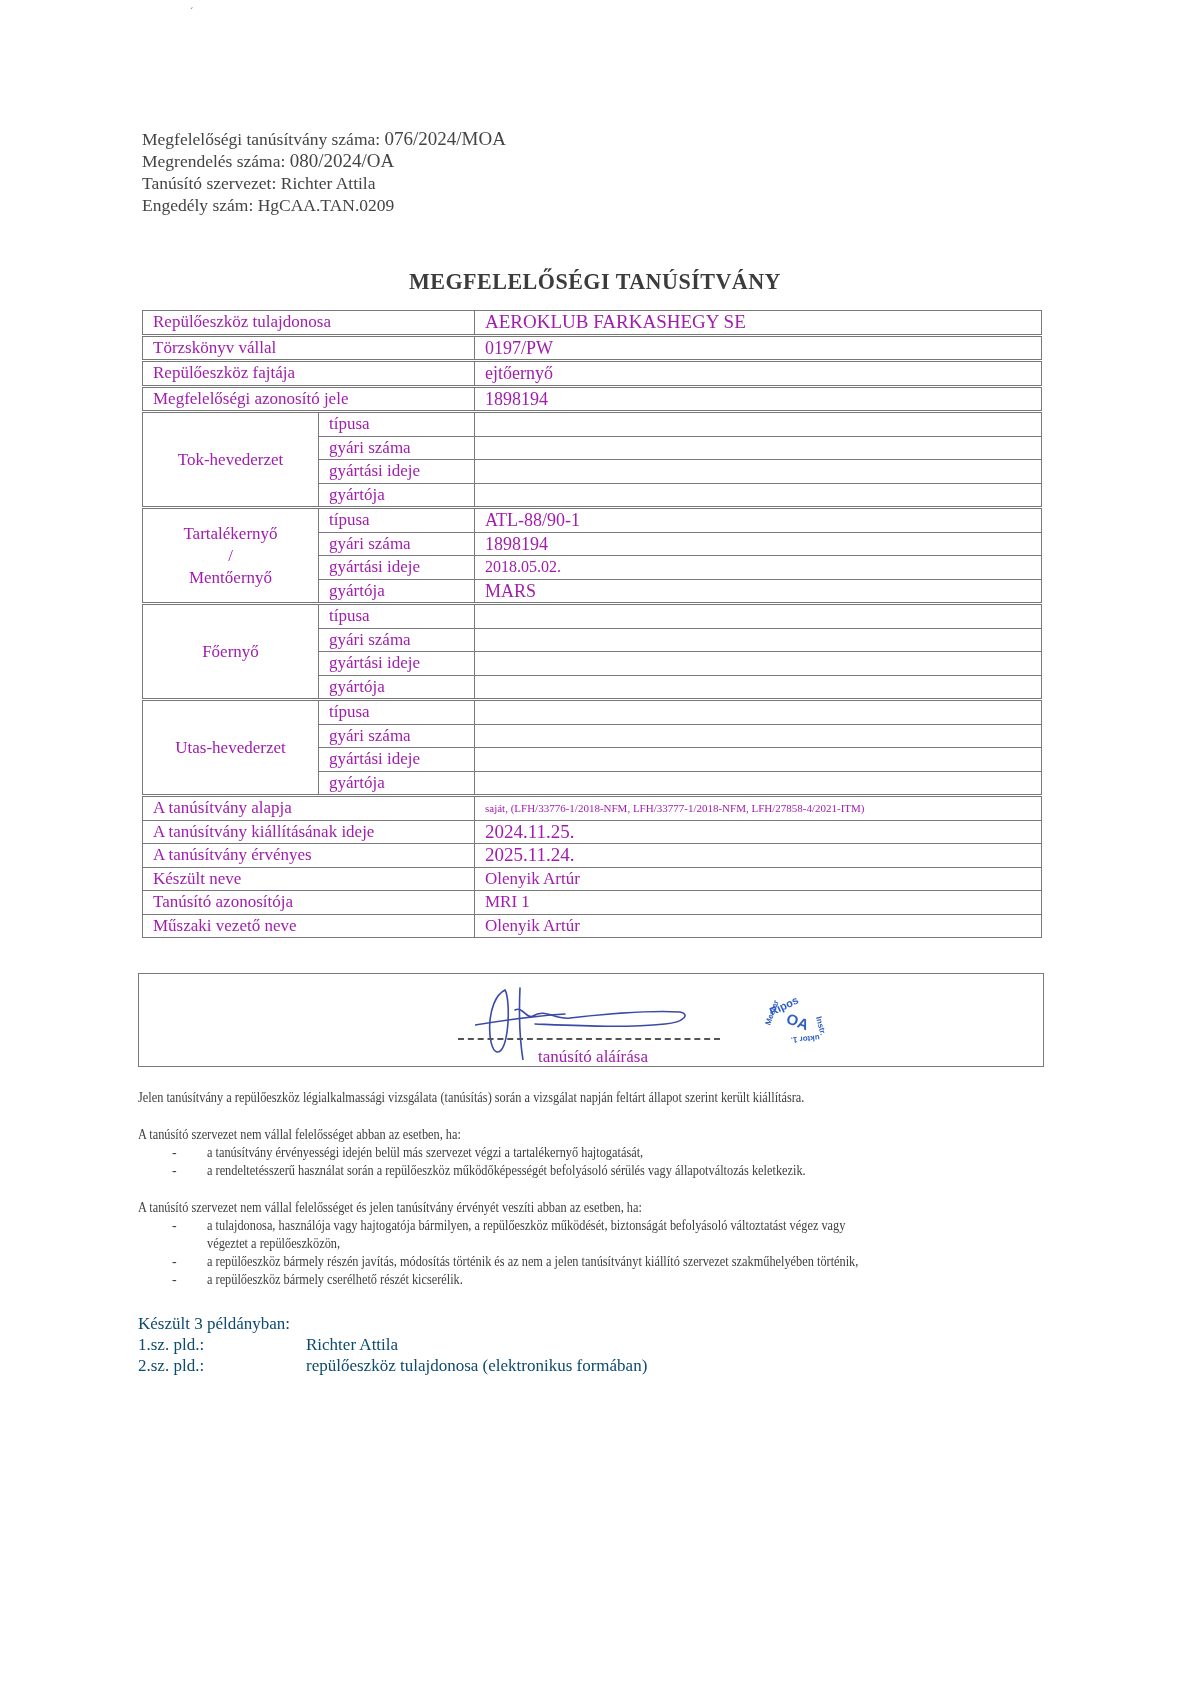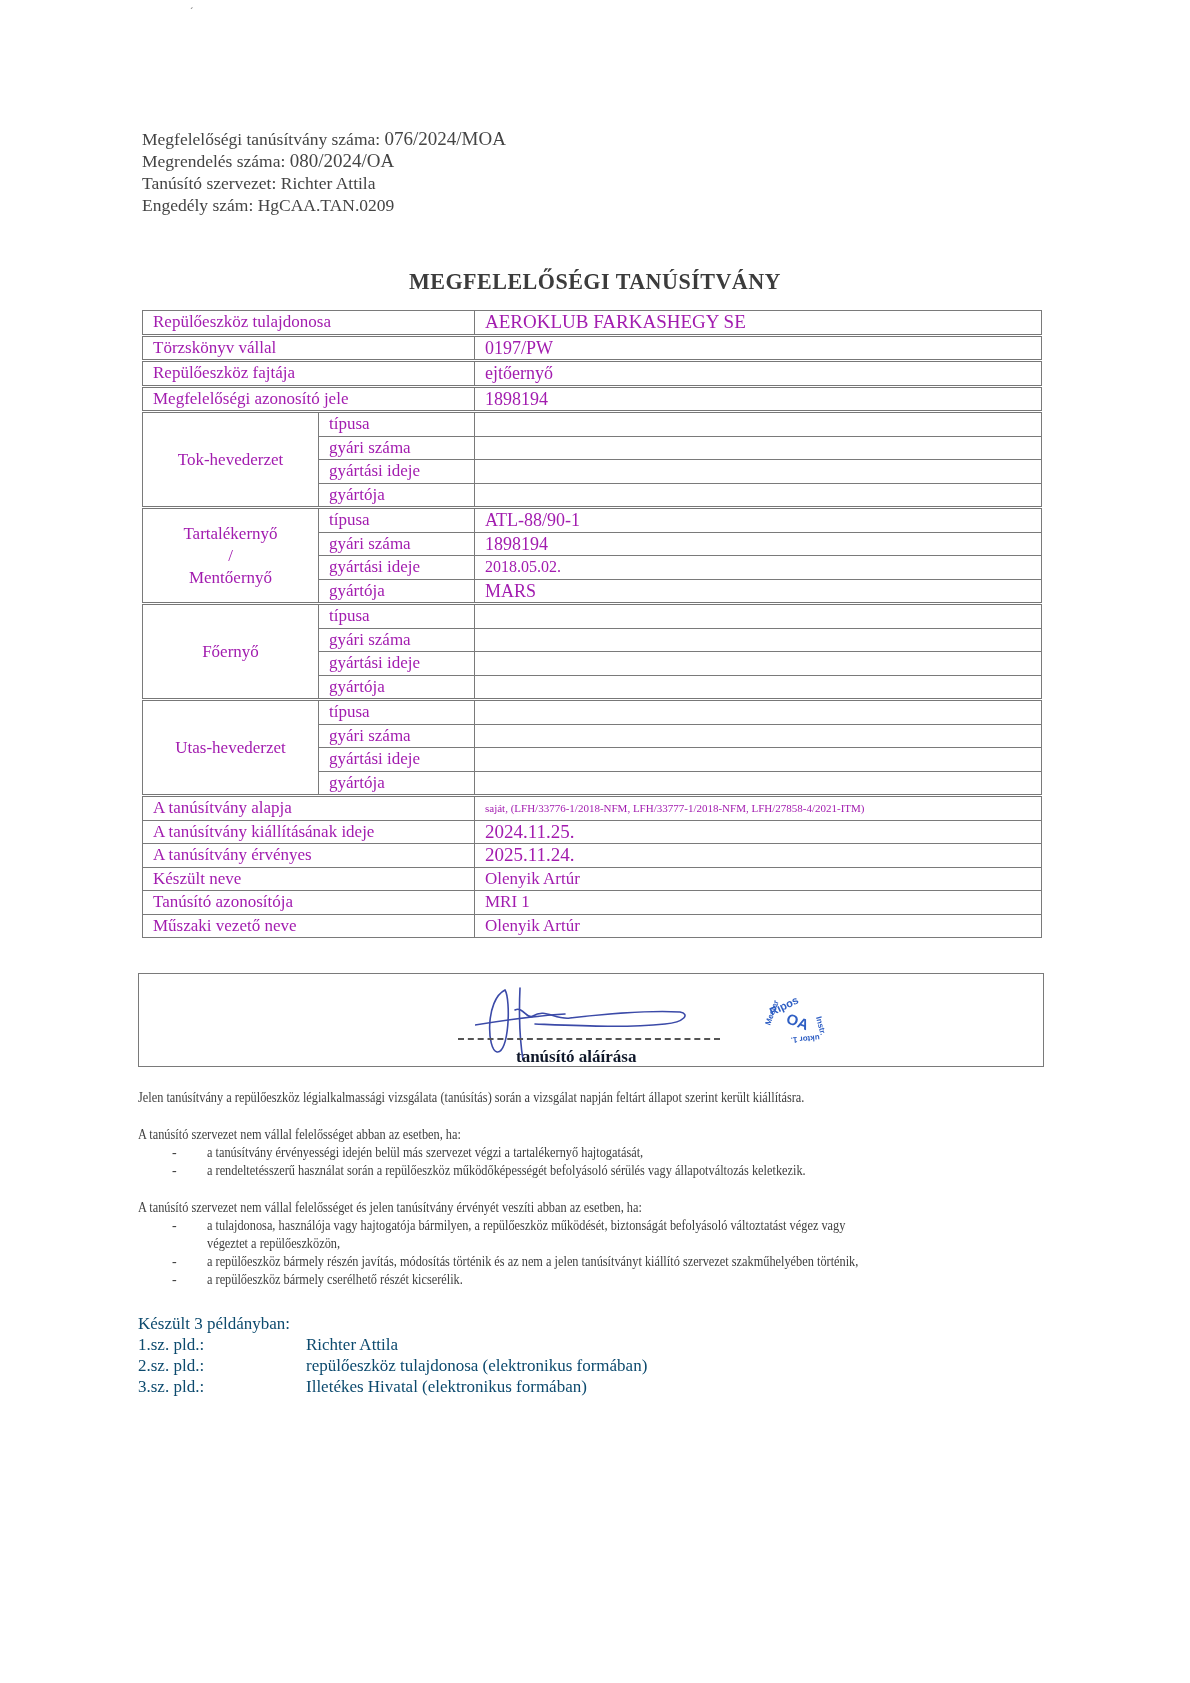--- a/index.html
+++ b/index.html
@@ -15,21 +15,21 @@
   table.cert td { border:1.5px solid #7a7a7a; padding:0 10px; height:22.5px; line-height:22px;
                   vertical-align:middle; white-space:nowrap; }
   table.cert tr.sep td { border-top:3px double #777; }
   table.cert td.lbl { width:310px; }
   table.cert td.grp { width:155px; text-align:center; line-height:22px; }
   table.cert td.sub { width:135px; }
   table.cert td.val { width:auto;font-family:Liberation Serif, serif; }
   table.cert td.small { font-size:11px; }
   .sigbox { left:138px; top:973px; width:904px; height:92px; border:1.5px solid #7a7a7a; }
   .sigline { left:458px; top:1038px; width:262px; border-top:2px dashed #555; }
-  .siglabel { left:516px; top:1047px; font-size:17px; color:#0f172a;font-weight:bold; }
+  .siglabel { left:538px; top:1047px; font-size:17px; color:#a21caf; }
   .sig-svg { left:475px; top:980px; }
   .stamp { left:758px; top:985px; width:80px; height:70px; }
   .p { font-size:14px; color:#3e3e3e; white-space:nowrap; transform-origin:left top; transform:scaleX(0.88); }
   .bul { font-size:14px; color:#3e3e3e; white-space:nowrap; transform-origin:left top; transform:scaleX(0.88); }
   .dash { font-size:14px; color:#3e3e3e; }
   .copies { font-size:17px; color:#0c4a6e; line-height:21px; }
   .copies .row { display:flex; }
   .copies .k { width:168px; }
   .mark { color:#666; font-size:10px; }
 </style>
@@ -223,17 +223,13 @@
 <div class="abs copies" style="left:138px;top:1313px;">
   <div>Készült 3 példányban:</div>
   <div class="row">
     <span class="k">1.sz. pld.:</span>
     <span>Richter Attila</span>
   </div>
   <div class="row">
     <span class="k">2.sz. pld.:</span>
     <span>repülőeszköz tulajdonosa (elektronikus formában)</span>
   </div>
-  <div class="row">
-    <span class="k">3.sz. pld.:</span>
-    <span>Illetékes Hivatal (elektronikus formában)</span>
-  </div>
 </div>
 
 </body></html>

